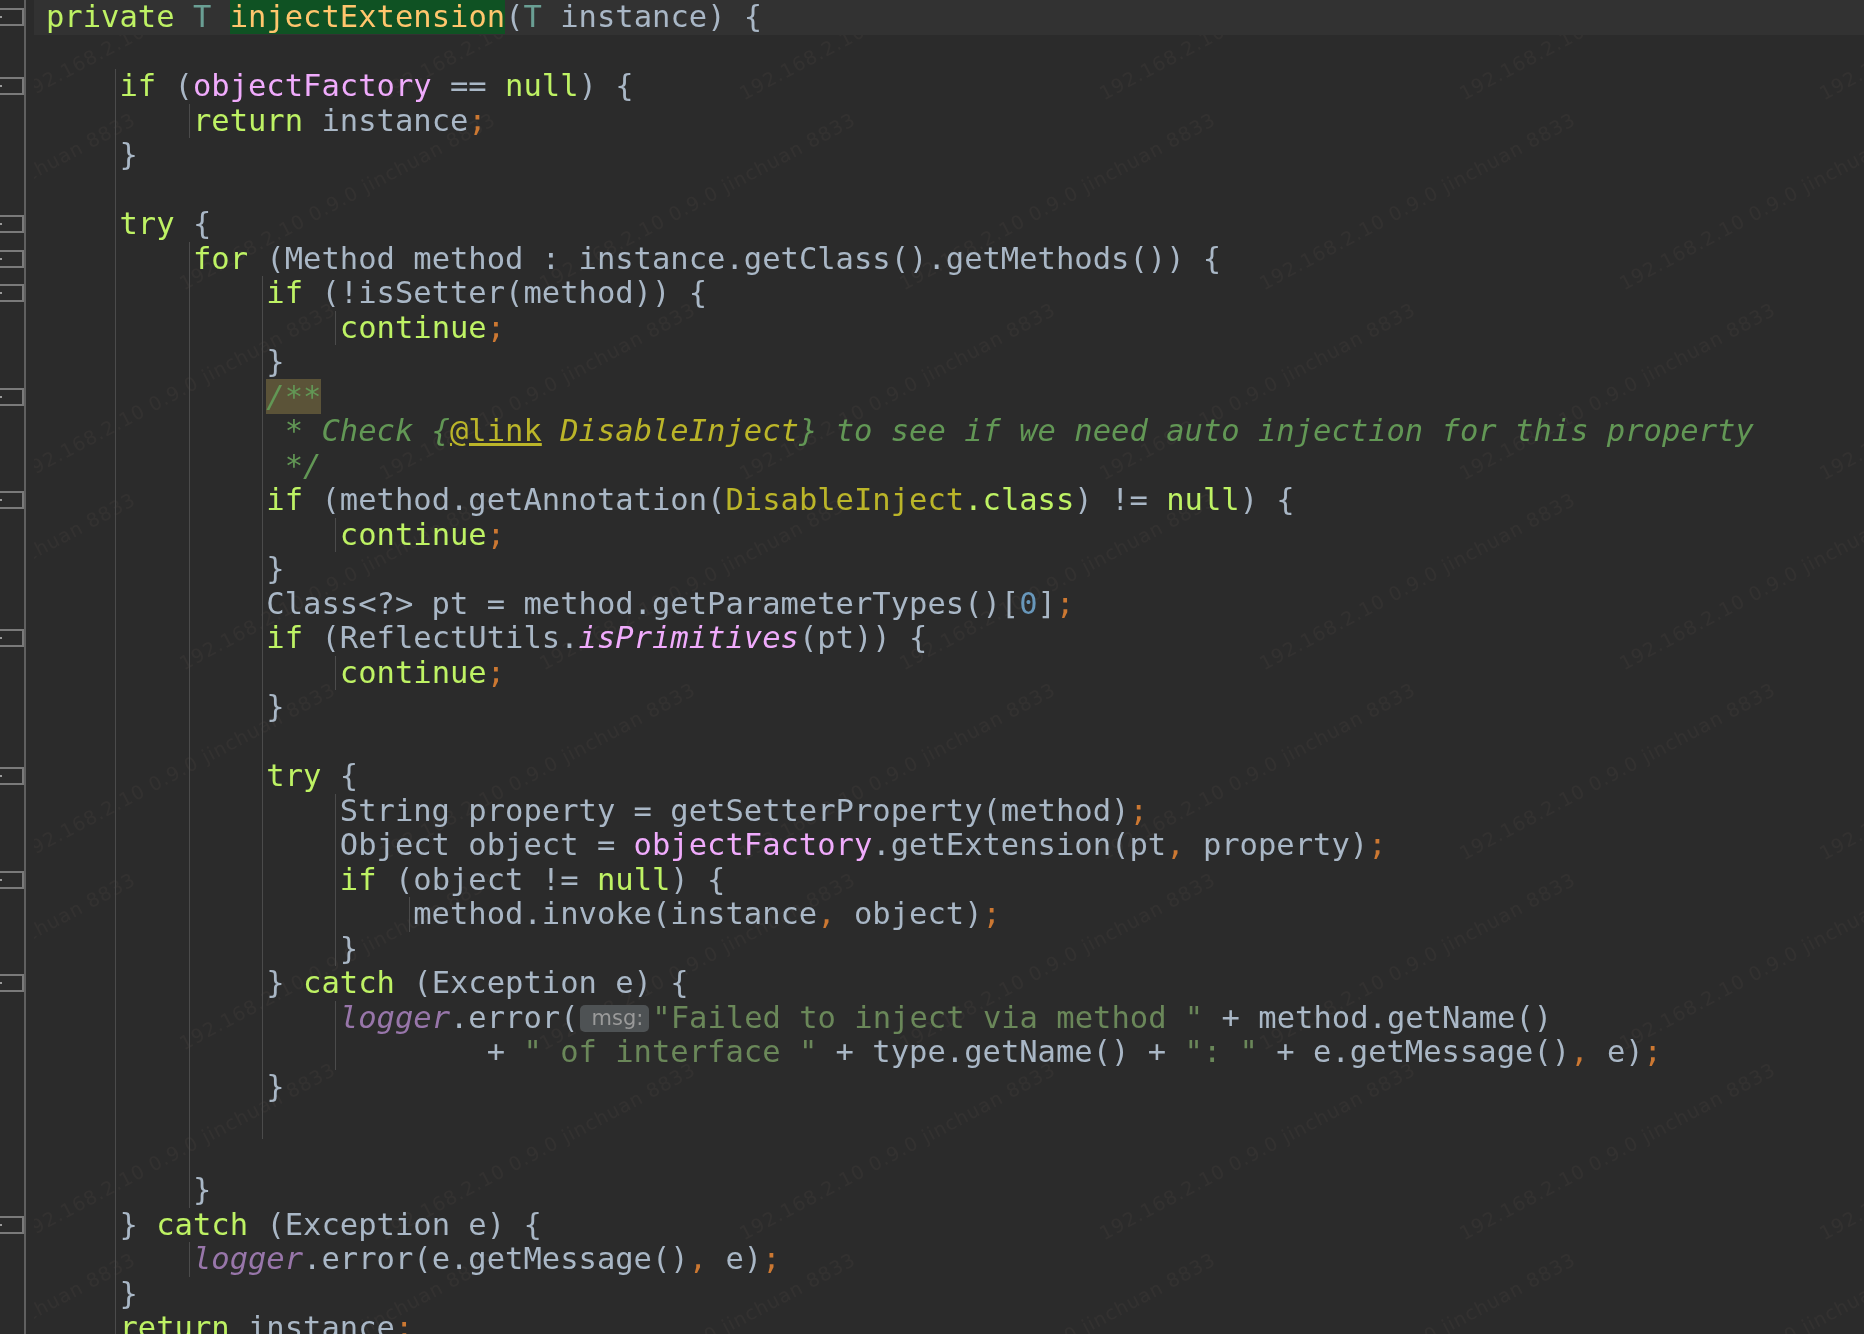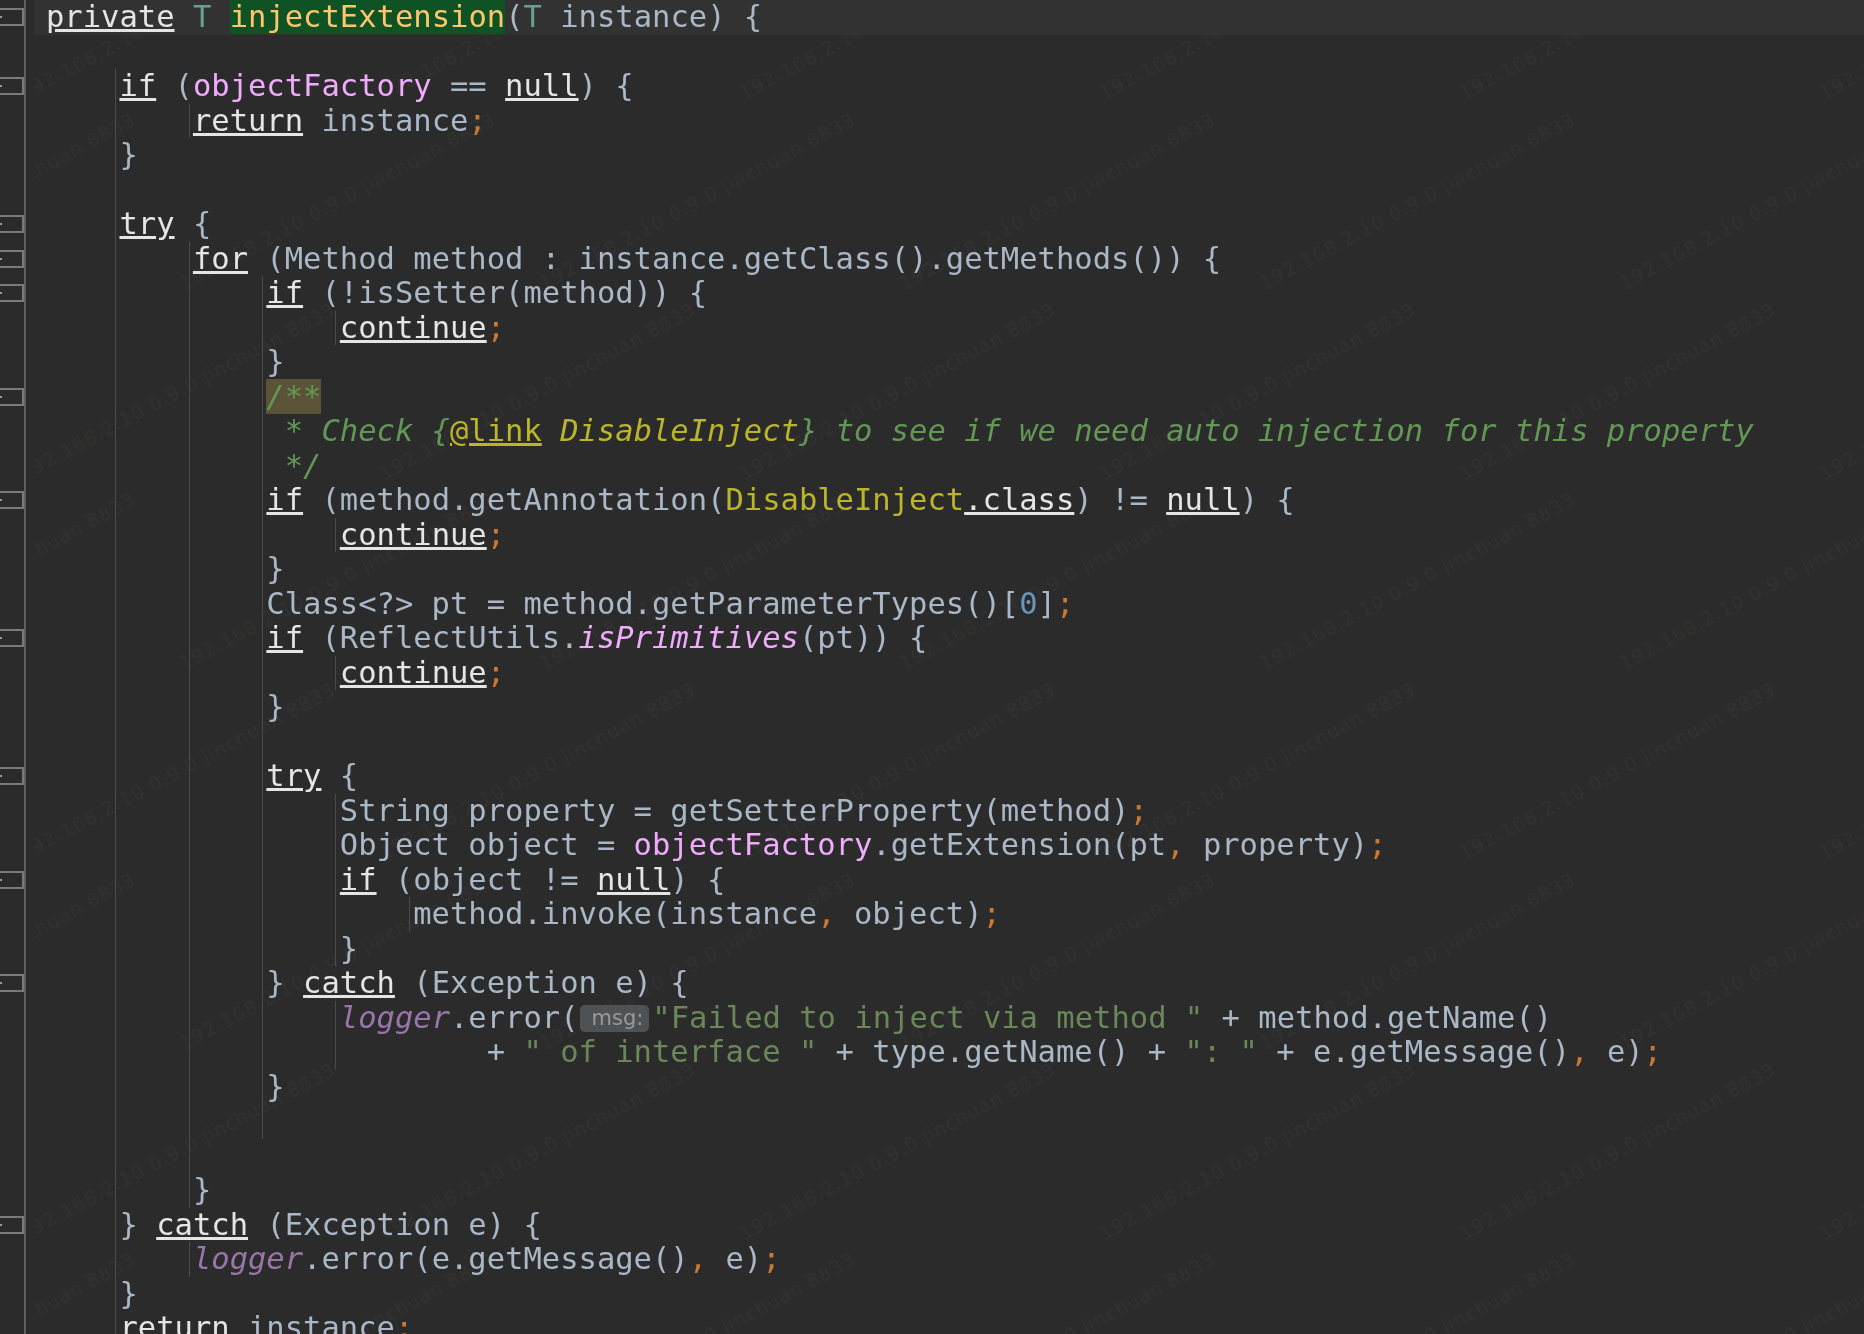--- a/index.html
+++ b/index.html
@@ -106,21 +106,21 @@
     position: absolute;
     top: 0;
     width: 1px;
     height: 34.5px;
     background: #4b4b4b;
     z-index: 0;
   }
   .line > span { position: relative; z-index: 1; }
 
   
-  .kw    { color: #e5e5e5; text-decoration: underline; }              
+  .kw    { color: #bef264; }              
   .plain { color: #a9b7c6; }              
   .type  { color: #6a9f94; }              
   .field { color: #f0abfc; }              
   .fieldi{ color: #9876aa; font-style: italic; }  
   .stat  { color: #f0abfc; font-style: italic; }  
   .num   { color: #6897bb; }              
   .str   { color: #6a8759; }              
   .anno  { color: #bbb529; }              
   .sep   { color: #cc7832; }              
   .cmt   { color: #629755; font-style: italic; }          

